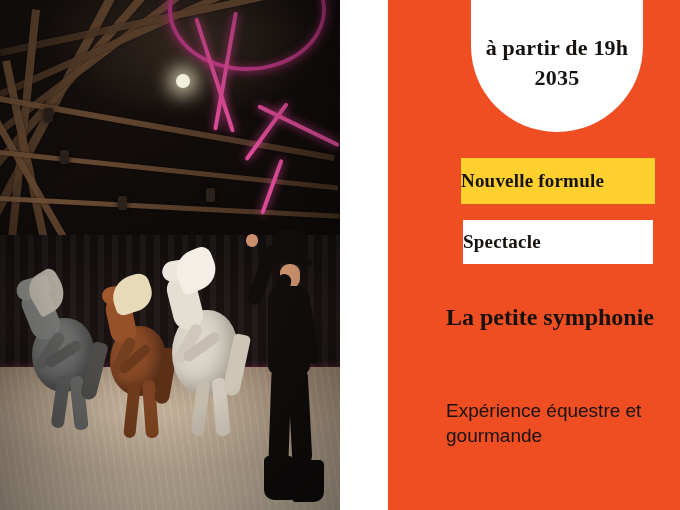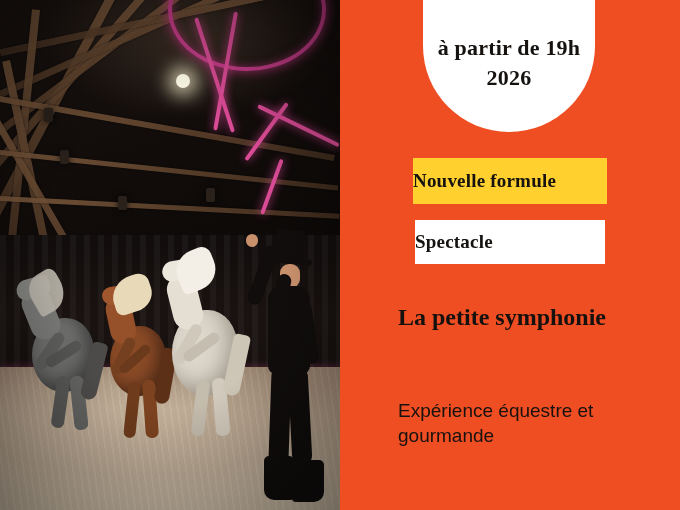--- a/index.html
+++ b/index.html
@@ -11,20 +11,21 @@
     height: 510px;
     overflow: hidden;
     font-family: "Liberation Sans", sans-serif;
     background: #ffffff;
   }
   .poster {
     position: relative;
     width: 680px;
     height: 510px;
     display: flex;
+    gap: 48px;
   }
 
   
   .photo {
     position: relative;
     width: 340px;
     height: 510px;
     overflow: hidden;
     background: #0b0907;
     flex: 0 0 340px;
@@ -292,21 +293,21 @@
       <div class="t-part" style="left:68px; top:248px; width:32px; height:42px; border-radius:5px 5px 10px 4px;"></div>
     </div>
 
     <div class="vignette"></div>
   </div>
 
   <div class="info">
 
     <div class="date-badge">
       <span>à partir de 19h</span>
-      <span>2026</span>
+      <span>2035</span>
     </div>
 
     <div class="tag tag-yellow">
       <span>Nouvelle formule</span>
     </div>
 
     <div class="tag tag-white">
       <span>Spectacle</span>
     </div>
 

